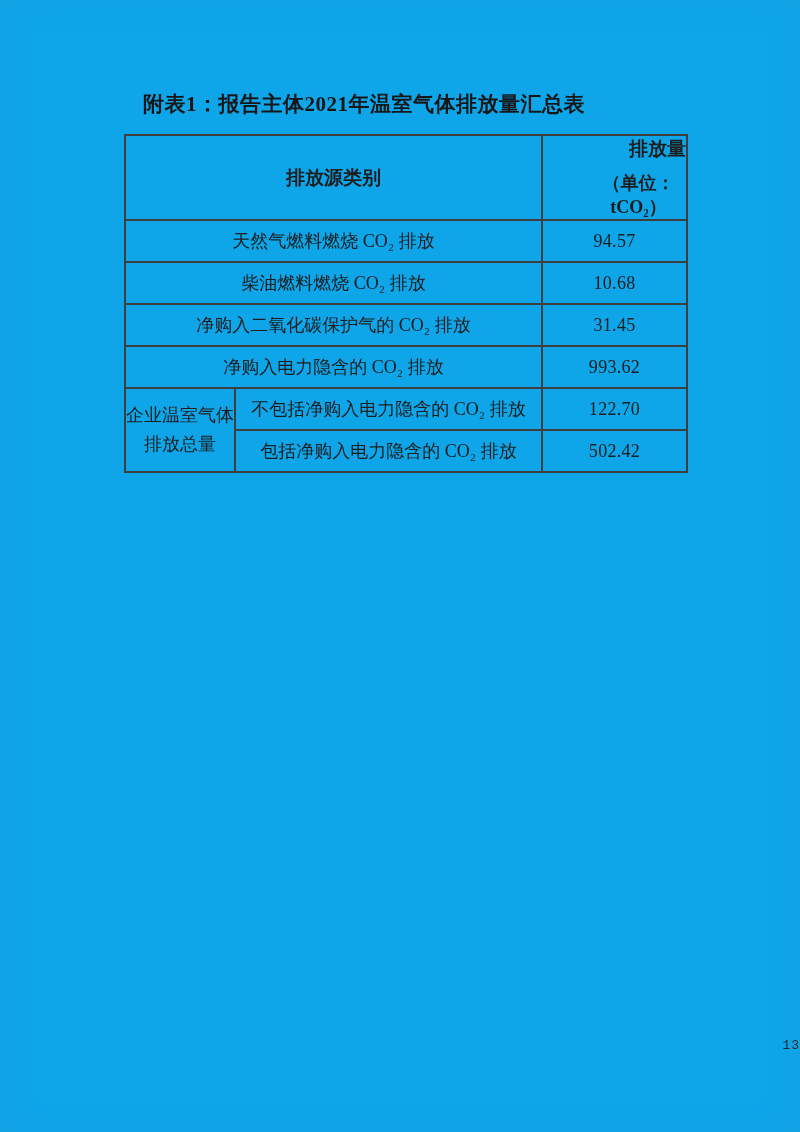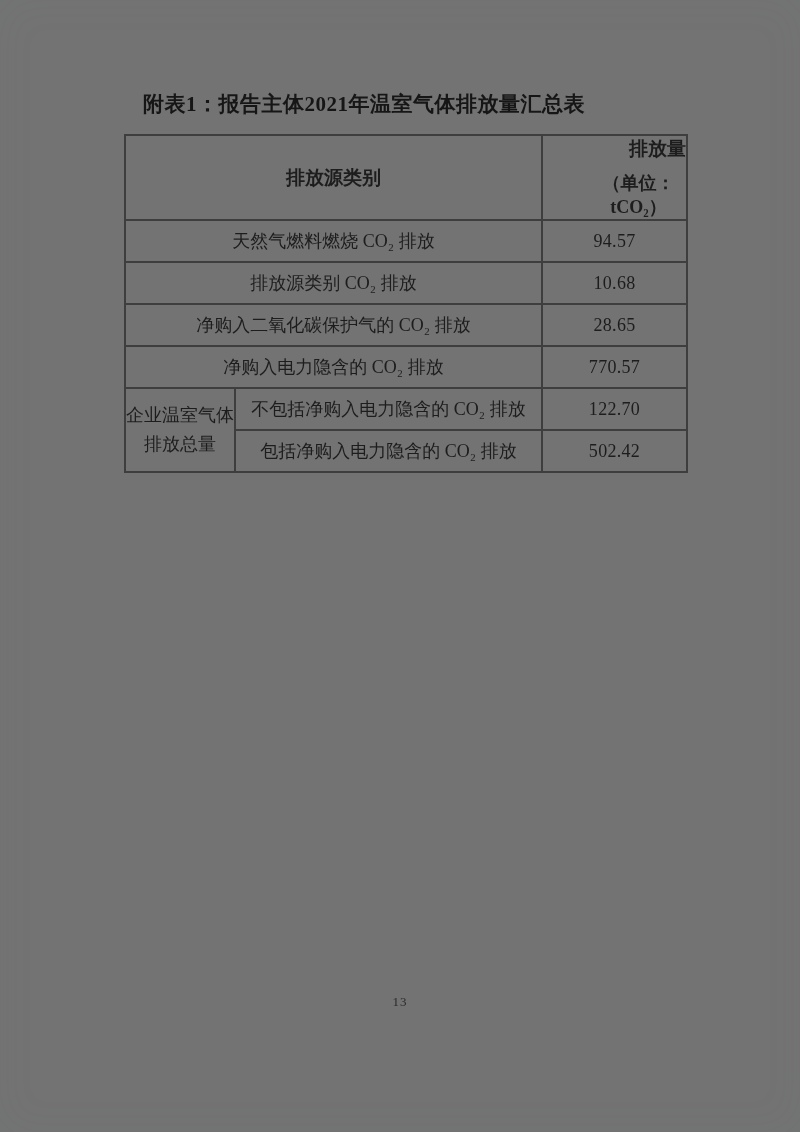--- a/index.html
+++ b/index.html
@@ -4,21 +4,21 @@
 <style>
   html, body {
     margin: 0;
     padding: 0;
     background: #ffffff;
   }
   .page {
     position: relative;
     width: 800px;
     height: 1132px;
-    background: #737373;
+    background: #0ea5e9;
     overflow: hidden;
     font-family: "Liberation Serif", "DejaVu Serif", serif;
     color: #1d1d1d;
     box-shadow: inset 0 0 40px rgba(120,130,150,0.06);
   }
   .doc-title {
     position: absolute;
     left: 143px;
     top: 90px;
     margin: 0;
@@ -63,25 +63,26 @@
     text-align: left;
     padding: 2px 4px 2px 7px;
     font-weight: normal;
     font-size: 19px;
     line-height: 1.6;
   }
   .page-number {
     position: absolute;
     left: 0;
     right: 0;
-    top: 994px;
-    text-align: center;
+    top: 1038px;
+    text-align: right;
     font-size: 13px;
     color: #2a2a2a;
     letter-spacing: 1px;
+    font-family: Liberation Mono, monospace;
   }
 </style>
 </head>
 <body>
 
 <div class="page">
 
   <h1 class="doc-title">附表1：报告主体2021年温室气体排放量汇总表</h1>
 
   <table class="emissions">
@@ -98,32 +99,32 @@
           <div class="amount-head-line2">（单位：tCO₂）</div>
         </th>
       </tr>
 
       <tr class="data-row">
         <td colspan="2" class="cat-cell">天然气燃料燃烧 CO₂ 排放</td>
         <td class="val-cell">94.57</td>
       </tr>
 
       <tr class="data-row">
-        <td colspan="2" class="cat-cell">排放源类别 CO₂ 排放</td>
+        <td colspan="2" class="cat-cell">柴油燃料燃烧 CO₂ 排放</td>
         <td class="val-cell">10.68</td>
       </tr>
 
       <tr class="data-row">
         <td colspan="2" class="cat-cell">净购入二氧化碳保护气的 CO₂ 排放</td>
-        <td class="val-cell">28.65</td>
+        <td class="val-cell">31.45</td>
       </tr>
 
       <tr class="data-row">
         <td colspan="2" class="cat-cell">净购入电力隐含的 CO₂ 排放</td>
-        <td class="val-cell">770.57</td>
+        <td class="val-cell">993.62</td>
       </tr>
 
       <tr class="data-row">
         <td rowspan="2" class="group-cell">企业温室气体排放总量</td>
         <td class="cat-cell">不包括净购入电力隐含的 CO₂ 排放</td>
         <td class="val-cell">122.70</td>
       </tr>
 
       <tr class="data-row">
         <td class="cat-cell">包括净购入电力隐含的 CO₂ 排放</td>

